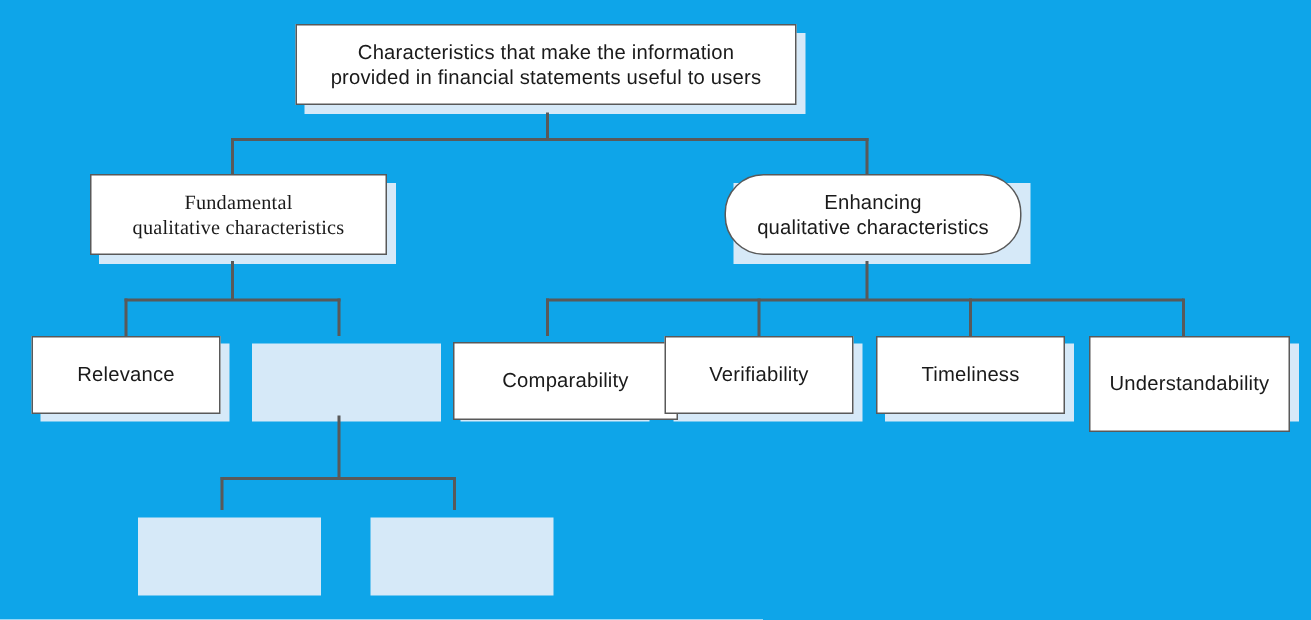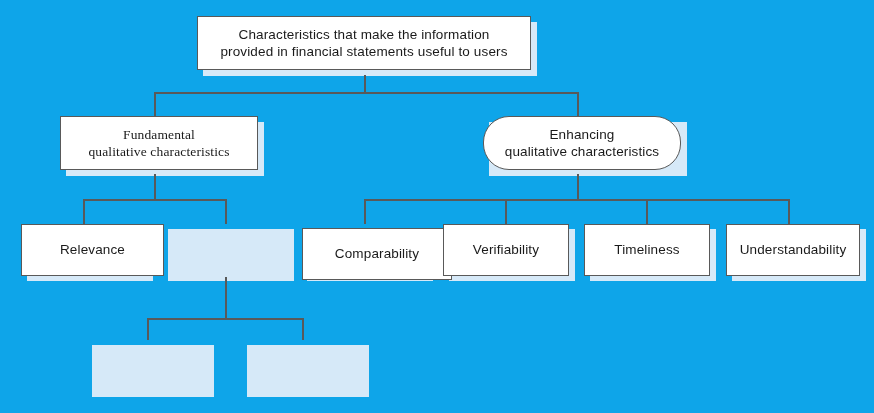--- a/index.html
+++ b/index.html
@@ -97,36 +97,36 @@
   <div class="node" style="left:60px; top:116px; width:198px; height:54px;font-family:Liberation Serif, serif;">
     <span class="node-label">Fundamental
 qualitative characteristics</span>
   </div>
 
   <div class="node" style="left:483px; top:116px; width:198px; height:54px;border-radius:26px;">
     <span class="node-label">Enhancing
 qualitative characteristics</span>
   </div>
 
-  <div class="node" style="left:21px; top:224px; width:143px; height:52px;">
+  <div class="node" style="left:21px; top:224px; width:126px; height:52px;">
     <span class="node-label">Relevance</span>
   </div>
 
 
   <div class="node" style="left:302px; top:228px; width:150px; height:52px;">
     <span class="node-label">Comparability</span>
   </div>
 
   <div class="node" style="left:584px; top:224px; width:126px; height:52px;">
     <span class="node-label">Timeliness</span>
   </div>
 
   <div class="node" style="left:443px; top:224px; width:126px; height:52px;">
     <span class="node-label">Verifiability</span>
   </div>
 
-  <div class="node" style="left:726px; top:224px; width:134px; height:52px;">
+  <div class="node" style="left:726px; top:224px; width:134px; height:64px;">
     <span class="node-label">Understandability</span>
   </div>
 
 
 
 </div>
 
 </body></html>

